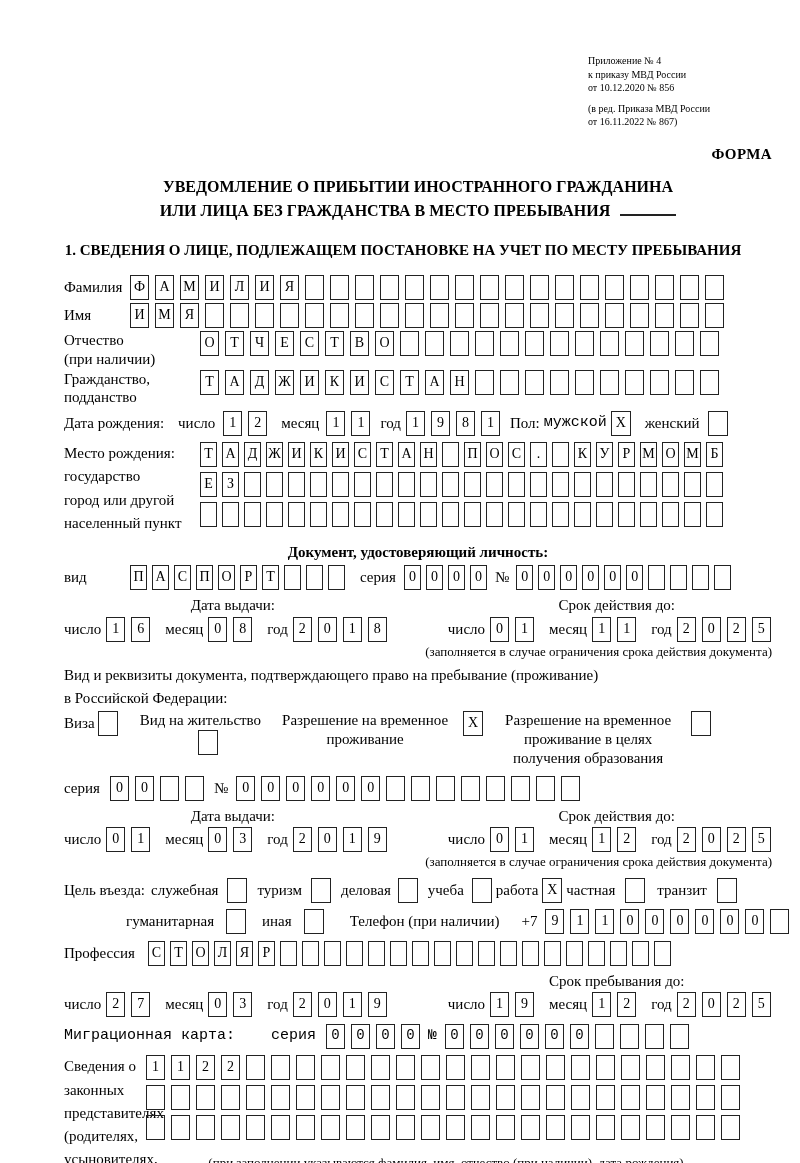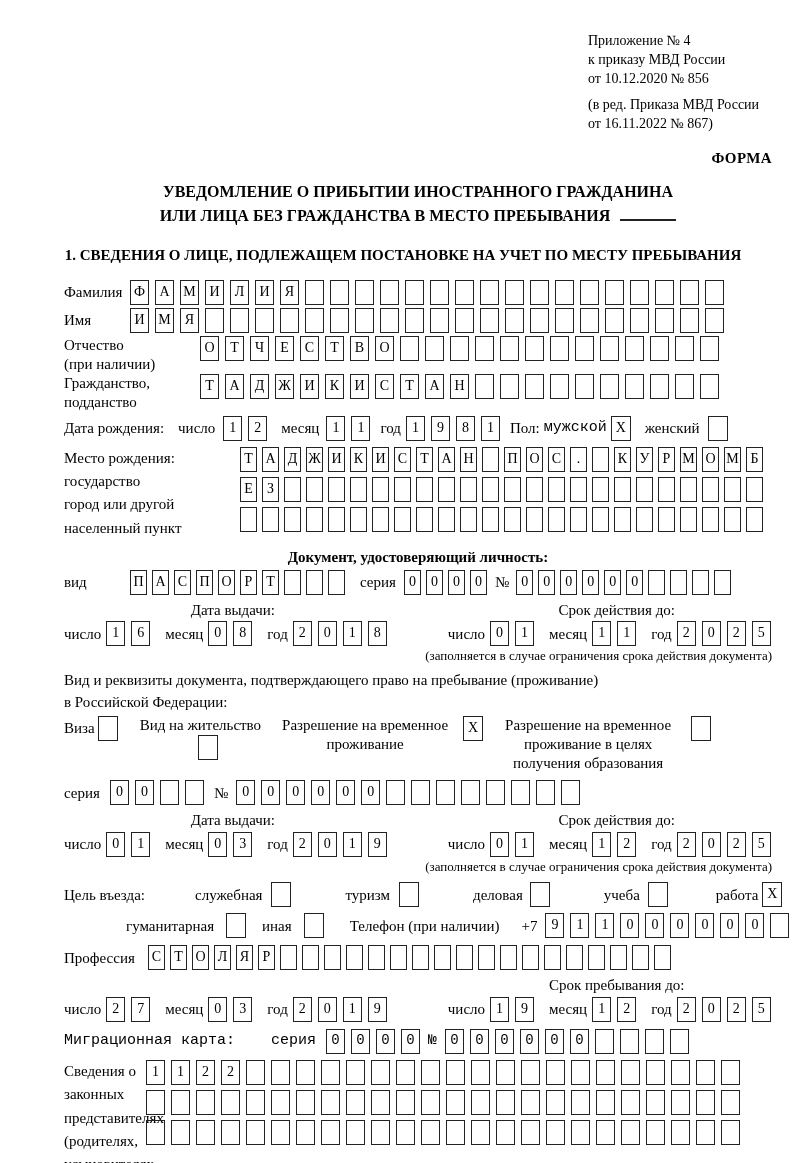--- a/index.html
+++ b/index.html
@@ -1,21 +1,21 @@
 <!DOCTYPE html>
 <html lang="ru"><head>
 <meta charset="utf-8">
 <style>
   html,body{margin:0;padding:0;background:#ffffff;}
   body{width:800px;height:1163px;overflow:hidden;color:#000;
        font-family:"Liberation Serif","DejaVu Serif",serif;}
   .page{box-sizing:border-box;width:800px;height:1163px;padding:32px 28px 0 64px;font-size:15px;line-height:1.25;}
 
   
-  .hdr{margin-left:524px;font-size:14px;line-height:1.35;}
+  .hdr{margin-left:524px;font-size:10px;line-height:1.35;margin-top:22px;}
   .hdr .ed{margin-top:7px;}
   .forma{font-weight:bold;text-align:right;margin-top:16px;font-size:15px;letter-spacing:.4px;}
 
   .title{text-align:center;font-weight:bold;font-size:16px;line-height:1.5;margin-top:12px;}
   .uline{display:inline-block;width:56px;border-bottom:2.2px solid #222;margin-left:10px;vertical-align:baseline;}
   .sec{font-weight:bold;font-size:15px;text-align:center;margin:18px 0 0 -30px;}
 
   
   .cells{display:inline-flex;flex-wrap:nowrap;}
   .cell{display:inline-block;box-sizing:border-box;flex:none;width:19px;height:25px;border:1.7px solid #222;
@@ -205,21 +205,21 @@
         <span class="cell">8</span>
         <span class="cell">1</span>
       </span>
     <span class="lbl" style="margin-left:4px;">Пол:</span>
     <span class="lbl" style="margin:0 4px;font-family:Liberation Mono, monospace;">мужской</span>
     <span class="cb">X</span>
     <span class="lbl" style="margin:0 8px 0 14px;">женский</span>
     <span class="cb"></span>
   </div>
 
-  <div class="trow" style="margin-top:6px;gap:40px;">
+  <div class="trow" style="margin-top:6px;">
     <span class="lbl w136" style="line-height:1.55;">
       <span>Место рождения:</span><br>
       <span>государство</span><br>
       <span>город или другой</span><br>
       <span>населенный пункт</span>
     </span>
     <span>
       <span class="cells narrow mb5">
           <span class="cell">Т</span>
           <span class="cell">А</span>
@@ -476,21 +476,21 @@
             <span class="cell">2</span>
             <span class="cell">0</span>
             <span class="cell">2</span>
             <span class="cell">5</span>
           </span>
       </div>
     </div>
   </div>
   <div class="note">(заполняется в случае ограничения срока действия документа)</div>
 
-  <div class="frow" style="margin-top:7px;white-space:nowrap;gap:44px;">
+  <div class="frow" style="margin-top:7px;white-space:nowrap;">
     <span class="lbl">Цель въезда:</span>
     <span class="pair" style="margin-left:6px;">
         <span>служебная</span>
         <span class="cb" style="margin-left:9px;"></span>
       </span>
     <span class="pair" style="margin-left:10px;">
         <span>туризм</span>
         <span class="cb" style="margin-left:9px;"></span>
       </span>
     <span class="pair" style="margin-left:10px;">

